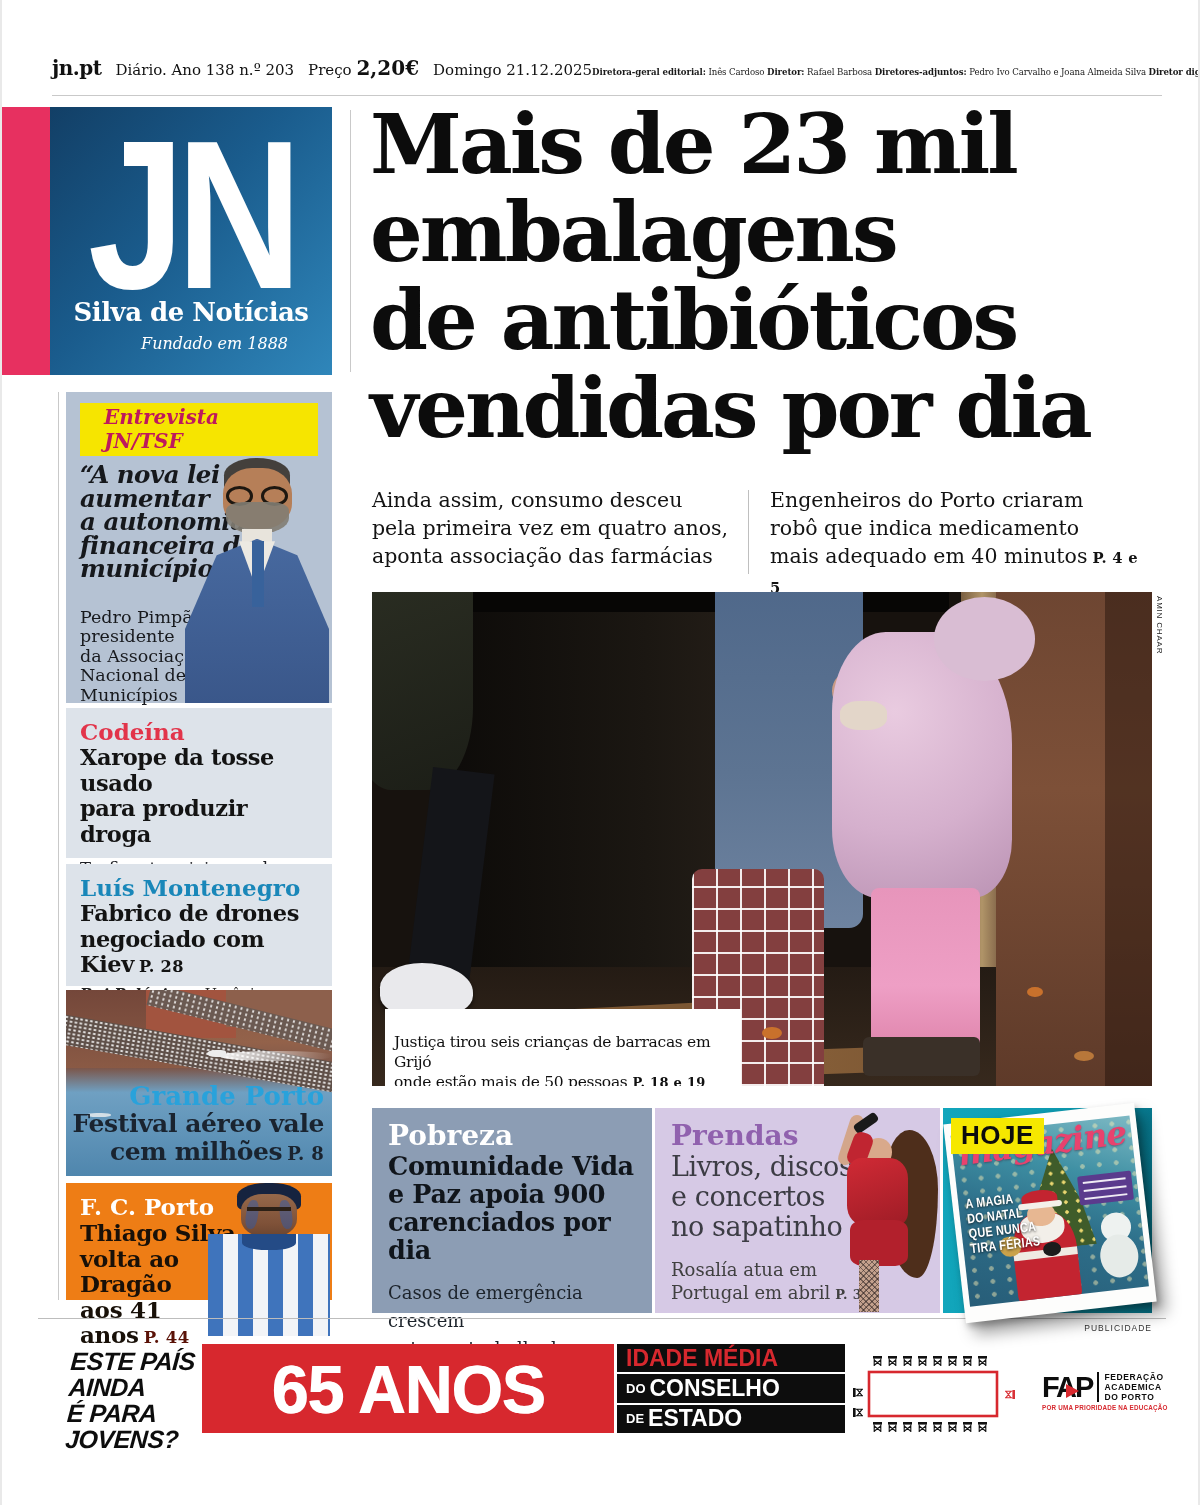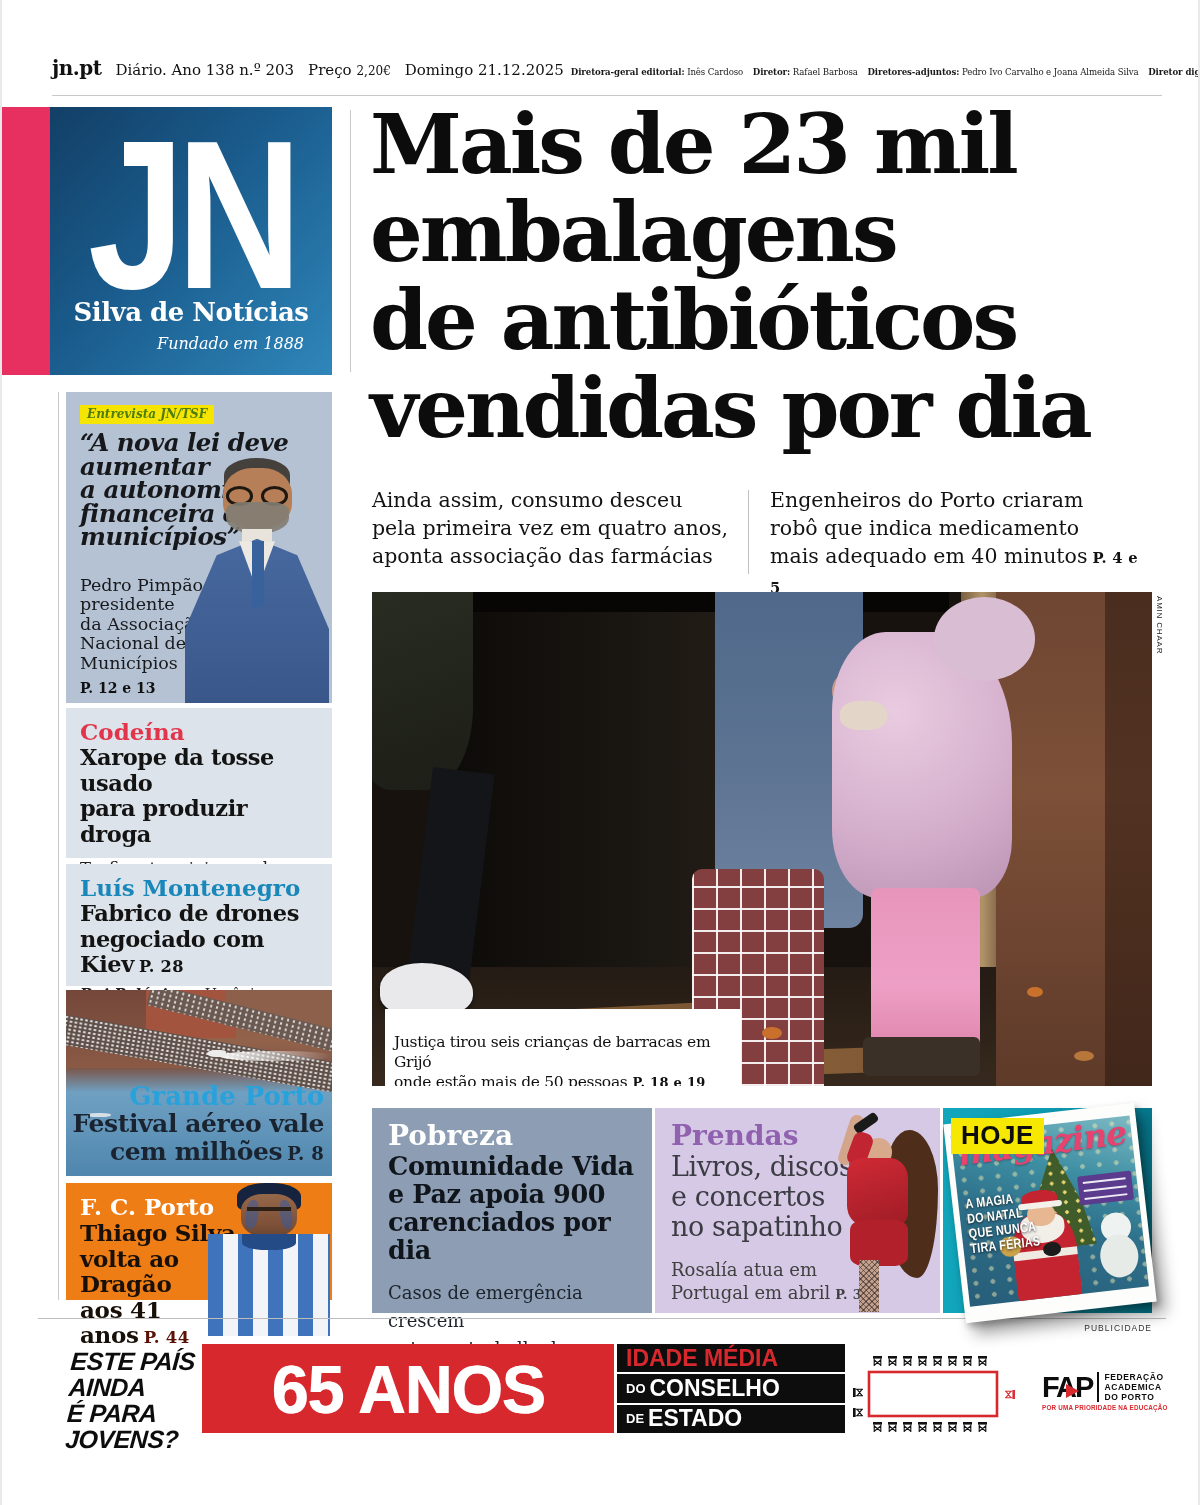--- a/index.html
+++ b/index.html
@@ -6,50 +6,50 @@
   html,body { background:#e9e9e9; }
   .page { position:relative; width:1196px; height:1505px; background:#ffffff; overflow:hidden;
           font-family:"DejaVu Serif","Liberation Serif",serif; color:#111; margin:0 auto; }
   .abs { position:absolute; }
   .pre { white-space:pre-line; }
 
   
   .topbar { left:50px; top:56px; width:1110px; height:26px; display:flex; align-items:baseline; white-space:nowrap; }
   .tb-site { font-weight:bold; font-size:20px; letter-spacing:-0.5px; }
   .tb-item { font-size:15px; margin-left:14px; }
-  .tb-price-val { font-weight:normal; font-size:12px; }
+  .tb-price-val { font-weight:bold; font-size:20px; }
   .tb-credits { margin-left:auto; font-size:8.6px; letter-spacing:-0.1px; color:#1a1a1a; }
   .tb-credits b { font-weight:bold; }
-  .tb-credits .cr { margin-left:7px; }
+  .tb-credits .cr { }
   .hline { background:#c9c9c9; height:1px; }
   .vline { background:#c9c9c9; width:1px; }
 
   
   .pink-stripe { left:0; top:107px; width:48px; height:268px; background:#e73060; }
   .logo-box { left:48px; top:107px; width:282px; height:268px;
               background:linear-gradient(133deg,#123f66 0%,#1a5c8d 45%,#2f86ba 100%); overflow:hidden; }
   .logo-initials { position:absolute; left:0; top:8px; width:100%; text-align:center;
               font-family:"Liberation Sans","DejaVu Sans",sans-serif; font-weight:bold; color:#fff;
               font-size:212px; line-height:200px; letter-spacing:-10px; transform:scaleX(0.82); }
   .logo-name { position:absolute; left:0; bottom:48px; width:100%; text-align:center; color:#fff;
               font-weight:bold; font-size:26px; letter-spacing:-0.5px; }
-  .logo-founded { position:absolute; right:28px; bottom:22px; color:#fff; font-style:italic; font-size:16px; }
+  .logo-founded { position:absolute; right:44px; bottom:22px; color:#fff; font-style:italic; font-size:16px; }
 
   
   .headline { left:368px; top:100px; width:790px; font-weight:bold; font-size:83px; line-height:88px;
               letter-spacing:-3px; color:#0c0c0c; }
   .deck { font-size:20.5px; line-height:28px; color:#131313; }
   .pg { font-weight:bold; font-size:0.72em; letter-spacing:0.3px; margin-left:5px; }
 
   
   .sb-rule { left:56px; top:392px; height:908px; }
   .blk { left:64px; width:266px; padding:11px 14px; }
   .blk-int { top:392px; height:311px; background:#b5c2d3; }
-  .tag { display:inline-block; background:#f6e500; color:#4d7c0f; font-weight:bold; font-style:italic;
-         font-size:12px; padding:2px 7px 3px; }
+  .tag { display:inline-block; background:#f6e500; color:#be185d; font-weight:bold; font-style:italic;
+         font-size:20px; padding:2px 24px 3px; }
   .quote { margin-top:7px; font-weight:bold; font-style:italic; font-size:24.5px; line-height:23.5px;
            letter-spacing:-0.5px; color:#16181c; }
   .person { margin-top:27px; font-size:17.5px; line-height:19.5px; color:#17191d; }
   .blk-pagenote { margin-top:7px; font-weight:bold; font-size:14px; }
   .kicker { font-weight:bold; font-size:23px; line-height:26px; }
   .k-red { color:#e2344a; }
   .k-blue { color:#1987b9; }
   .blk-head { font-weight:bold; font-size:22.5px; line-height:25.5px; letter-spacing:-0.4px; color:#131313; }
   .blk-sub { margin-top:11px; font-size:16.5px; line-height:21px; color:#1d1f24; }
   .blk-cod { top:708px; height:150px; background:#dde3ea; }

